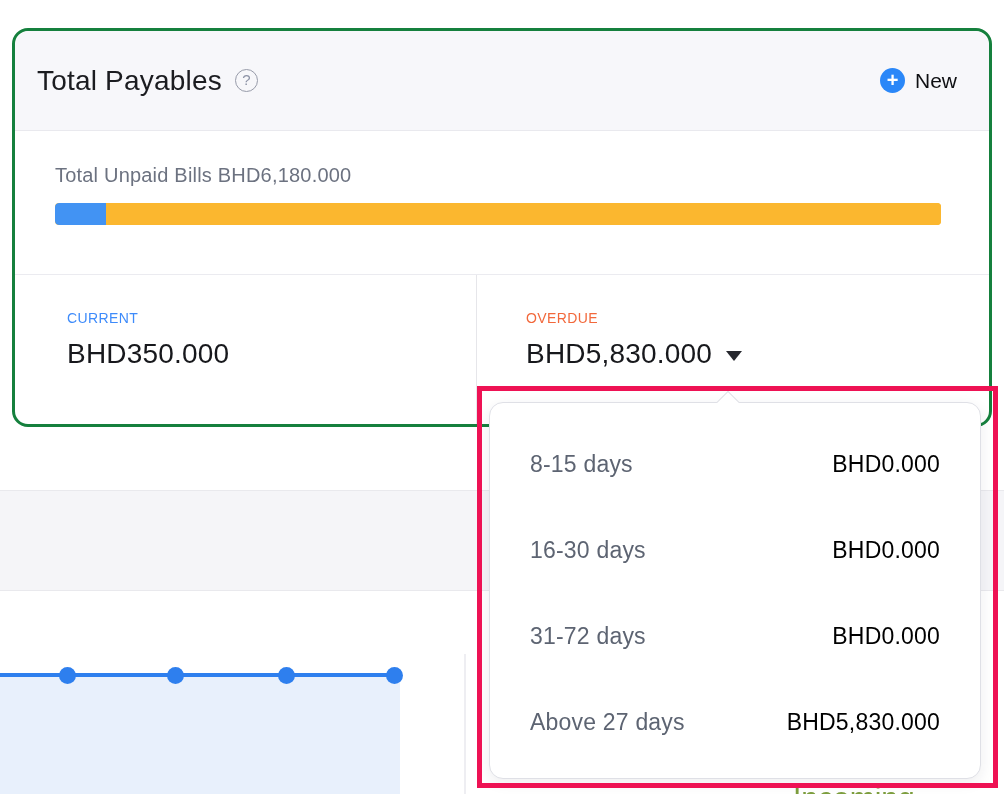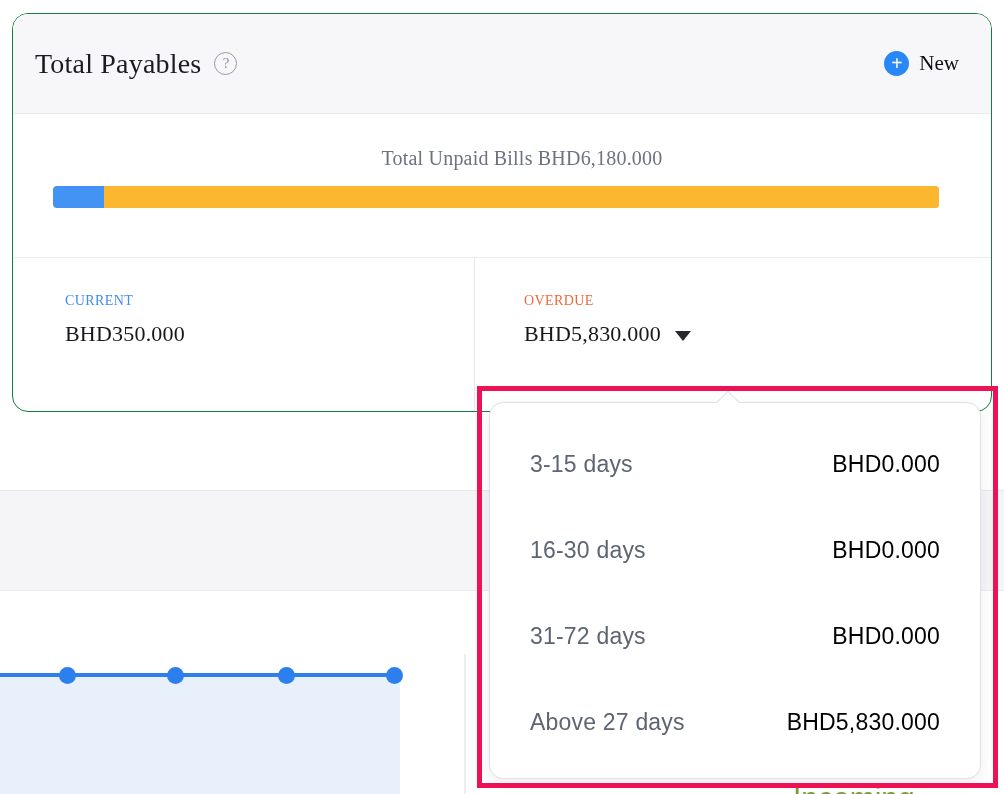--- a/index.html
+++ b/index.html
@@ -7,24 +7,23 @@
   body {
     font-family: "Liberation Sans", sans-serif;
     background: #ffffff;
     position: relative;
     overflow: hidden;
   }
   #app { position: absolute; inset: 0; width: 1004px; height: 794px; }
 
   
   .card {
-    position: absolute; left: 12px; top: 13px; width: 980px; height: 399px;
-    background: #ffffff; border: 1px solid #15803d; border-radius: 16px;
+    position: absolute; left: 12px; top: 28px; width: 980px; height: 399px;
+    background: #ffffff; border: 3px solid #15803d; border-radius: 16px;
     z-index: 1;
-    font-family: Liberation Serif, serif;
   }
   .card-header {
     height: 100px; background: #f7f7fa; border-bottom: 1px solid #e9e9ee;
     border-radius: 15px 15px 0 0;
     display: flex; align-items: center; padding: 0 32px 0 22px;
   }
   .card-title { font-size: 28px; color: #1b1c20; letter-spacing: 0.2px; }
   .help-icon {
     width: 23px; height: 23px; border: 1.5px solid #979ba9; border-radius: 50%;
     color: #8d93a6; font-size: 15px; line-height: 20px; text-align: center;
@@ -32,40 +31,40 @@
   }
   .header-spacer { flex: 1; }
   .new-btn { display: flex; align-items: center; cursor: pointer; }
   .plus-circle {
     width: 25px; height: 25px; background: #2a87f8; border-radius: 50%;
     color: #ffffff; font-size: 20px; font-weight: bold; line-height: 24px;
     text-align: center; margin-right: 10px; flex: none;
   }
   .new-label { font-size: 21px; color: #0e0f12; }
 
-  .card-upper { padding: 33px 0 16px 40px; text-align: center; }
+  .card-upper { padding: 33px 0 16px 40px; }
   .summary-label { font-size: 20px; color: #6c7280; letter-spacing: 0.2px; }
   .progress {
     margin-top: 16px; width: 886px; height: 22px; border-radius: 4px;
     overflow: hidden; display: flex; background: #fbb72f;
   }
   .progress-current { height: 100%; background: #4293f3; border-radius: 4px 0 0 4px; }
   .progress-overdue { height: 100%; flex: 1; background: #fbb72f; }
 
   .card-lower {
     position: absolute; left: 0; right: 0; top: 243px; bottom: 0;
     border-top: 1px solid #ebebf0; display: flex;
   }
   .col-current { width: 461px; padding: 35px 0 0 52px; }
   .col-overdue { flex: 1; border-left: 1px solid #e6e6ea; padding: 35px 0 0 49px; }
   .col-label { font-size: 14px; letter-spacing: 0.4px; }
   .col-current .col-label { color: #3e8bfa; }
   .col-overdue .col-label { color: #f2683b; }
   .col-amount {
-    margin-top: 12px; font-size: 22px; color: #17181c; letter-spacing: 0.2px;
+    margin-top: 12px; font-size: 28px; color: #17181c; letter-spacing: 0.2px;
     display: flex; align-items: center;
   }
   .caret-down {
     display: inline-block; width: 0; height: 0; margin-left: 14px; margin-top: 4px;
     border-left: 8px solid transparent; border-right: 8px solid transparent;
     border-top: 10px solid #26282e;
   }
 
   
   .section-strip {
@@ -157,21 +156,21 @@
   <div class="chart-dot" style="left:167px"></div>
   <div class="chart-dot" style="left:278px"></div>
   <div class="chart-dot" style="left:386px"></div>
   <div class="chart-vline"></div>
 
   <div class="partial-legend">Incoming</div>
 
   <div class="popup">
     <div class="popup-notch"></div>
     <div class="popup-row">
-      <span class="popup-row-label">3-15 days</span>
+      <span class="popup-row-label">8-15 days</span>
       <span class="popup-row-value">BHD0.000</span>
     </div>
     <div class="popup-row">
       <span class="popup-row-label">16-30 days</span>
       <span class="popup-row-value">BHD0.000</span>
     </div>
     <div class="popup-row">
       <span class="popup-row-label">31-72 days</span>
       <span class="popup-row-value">BHD0.000</span>
     </div>

